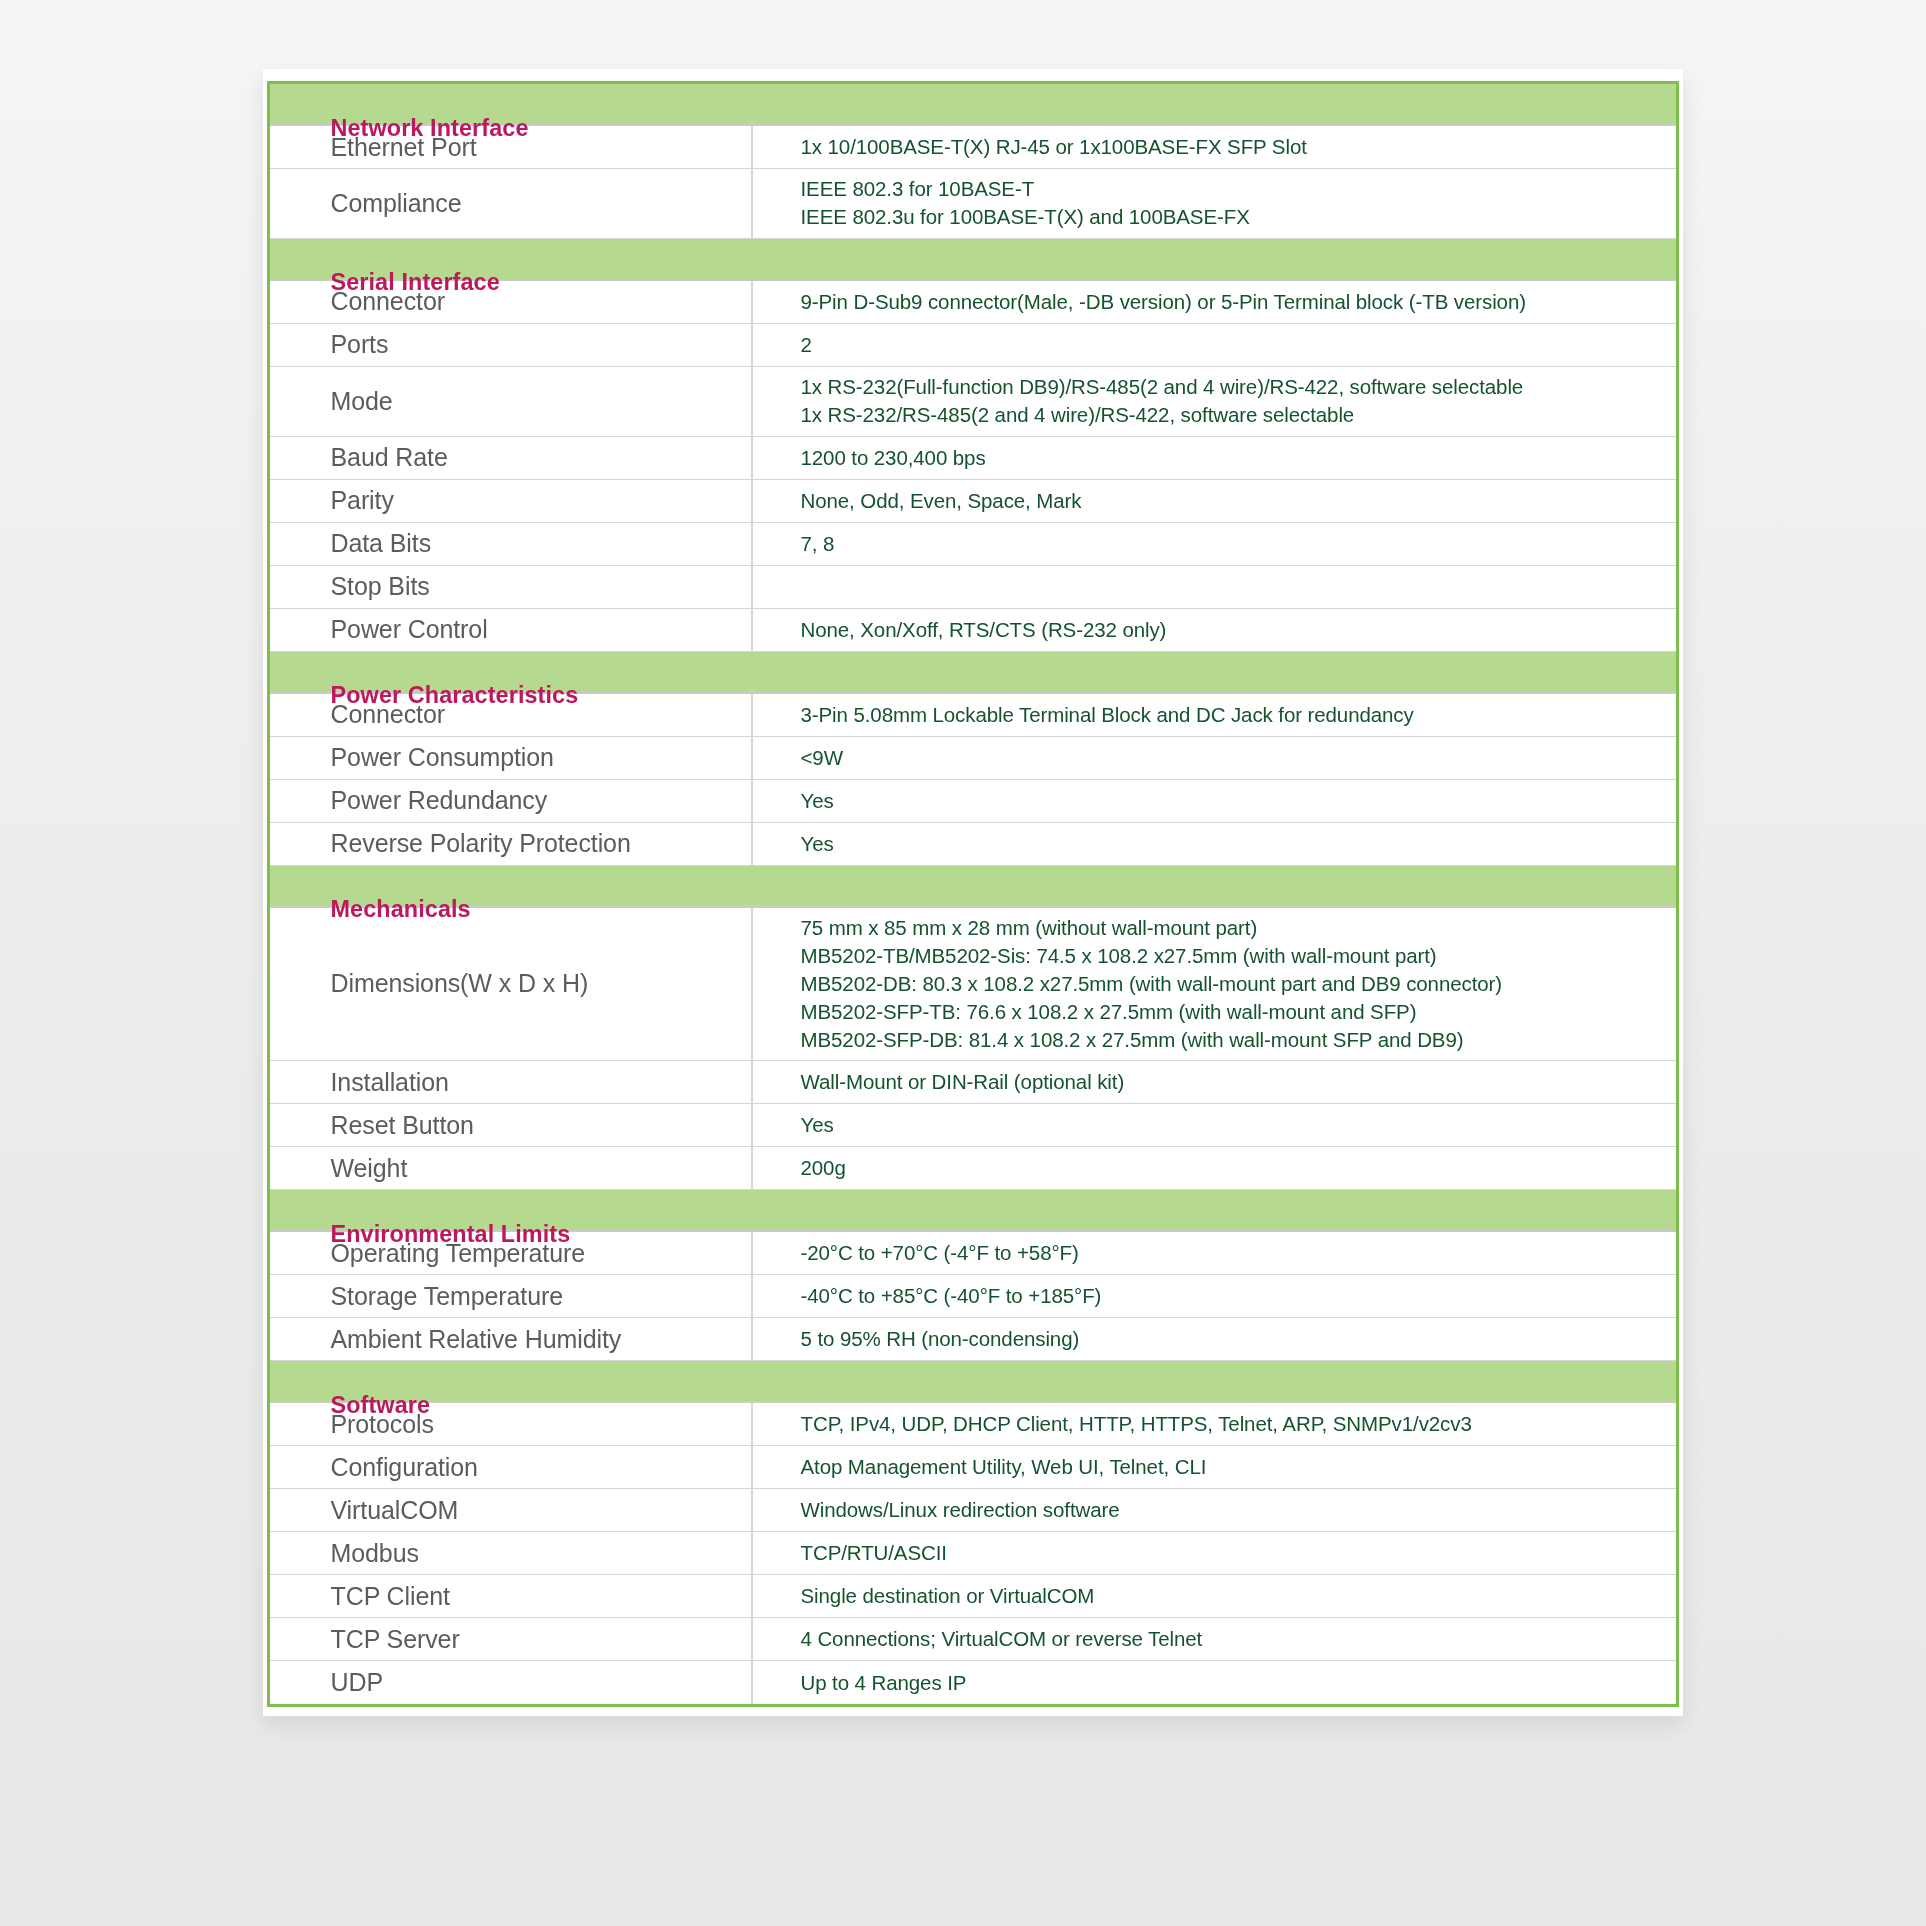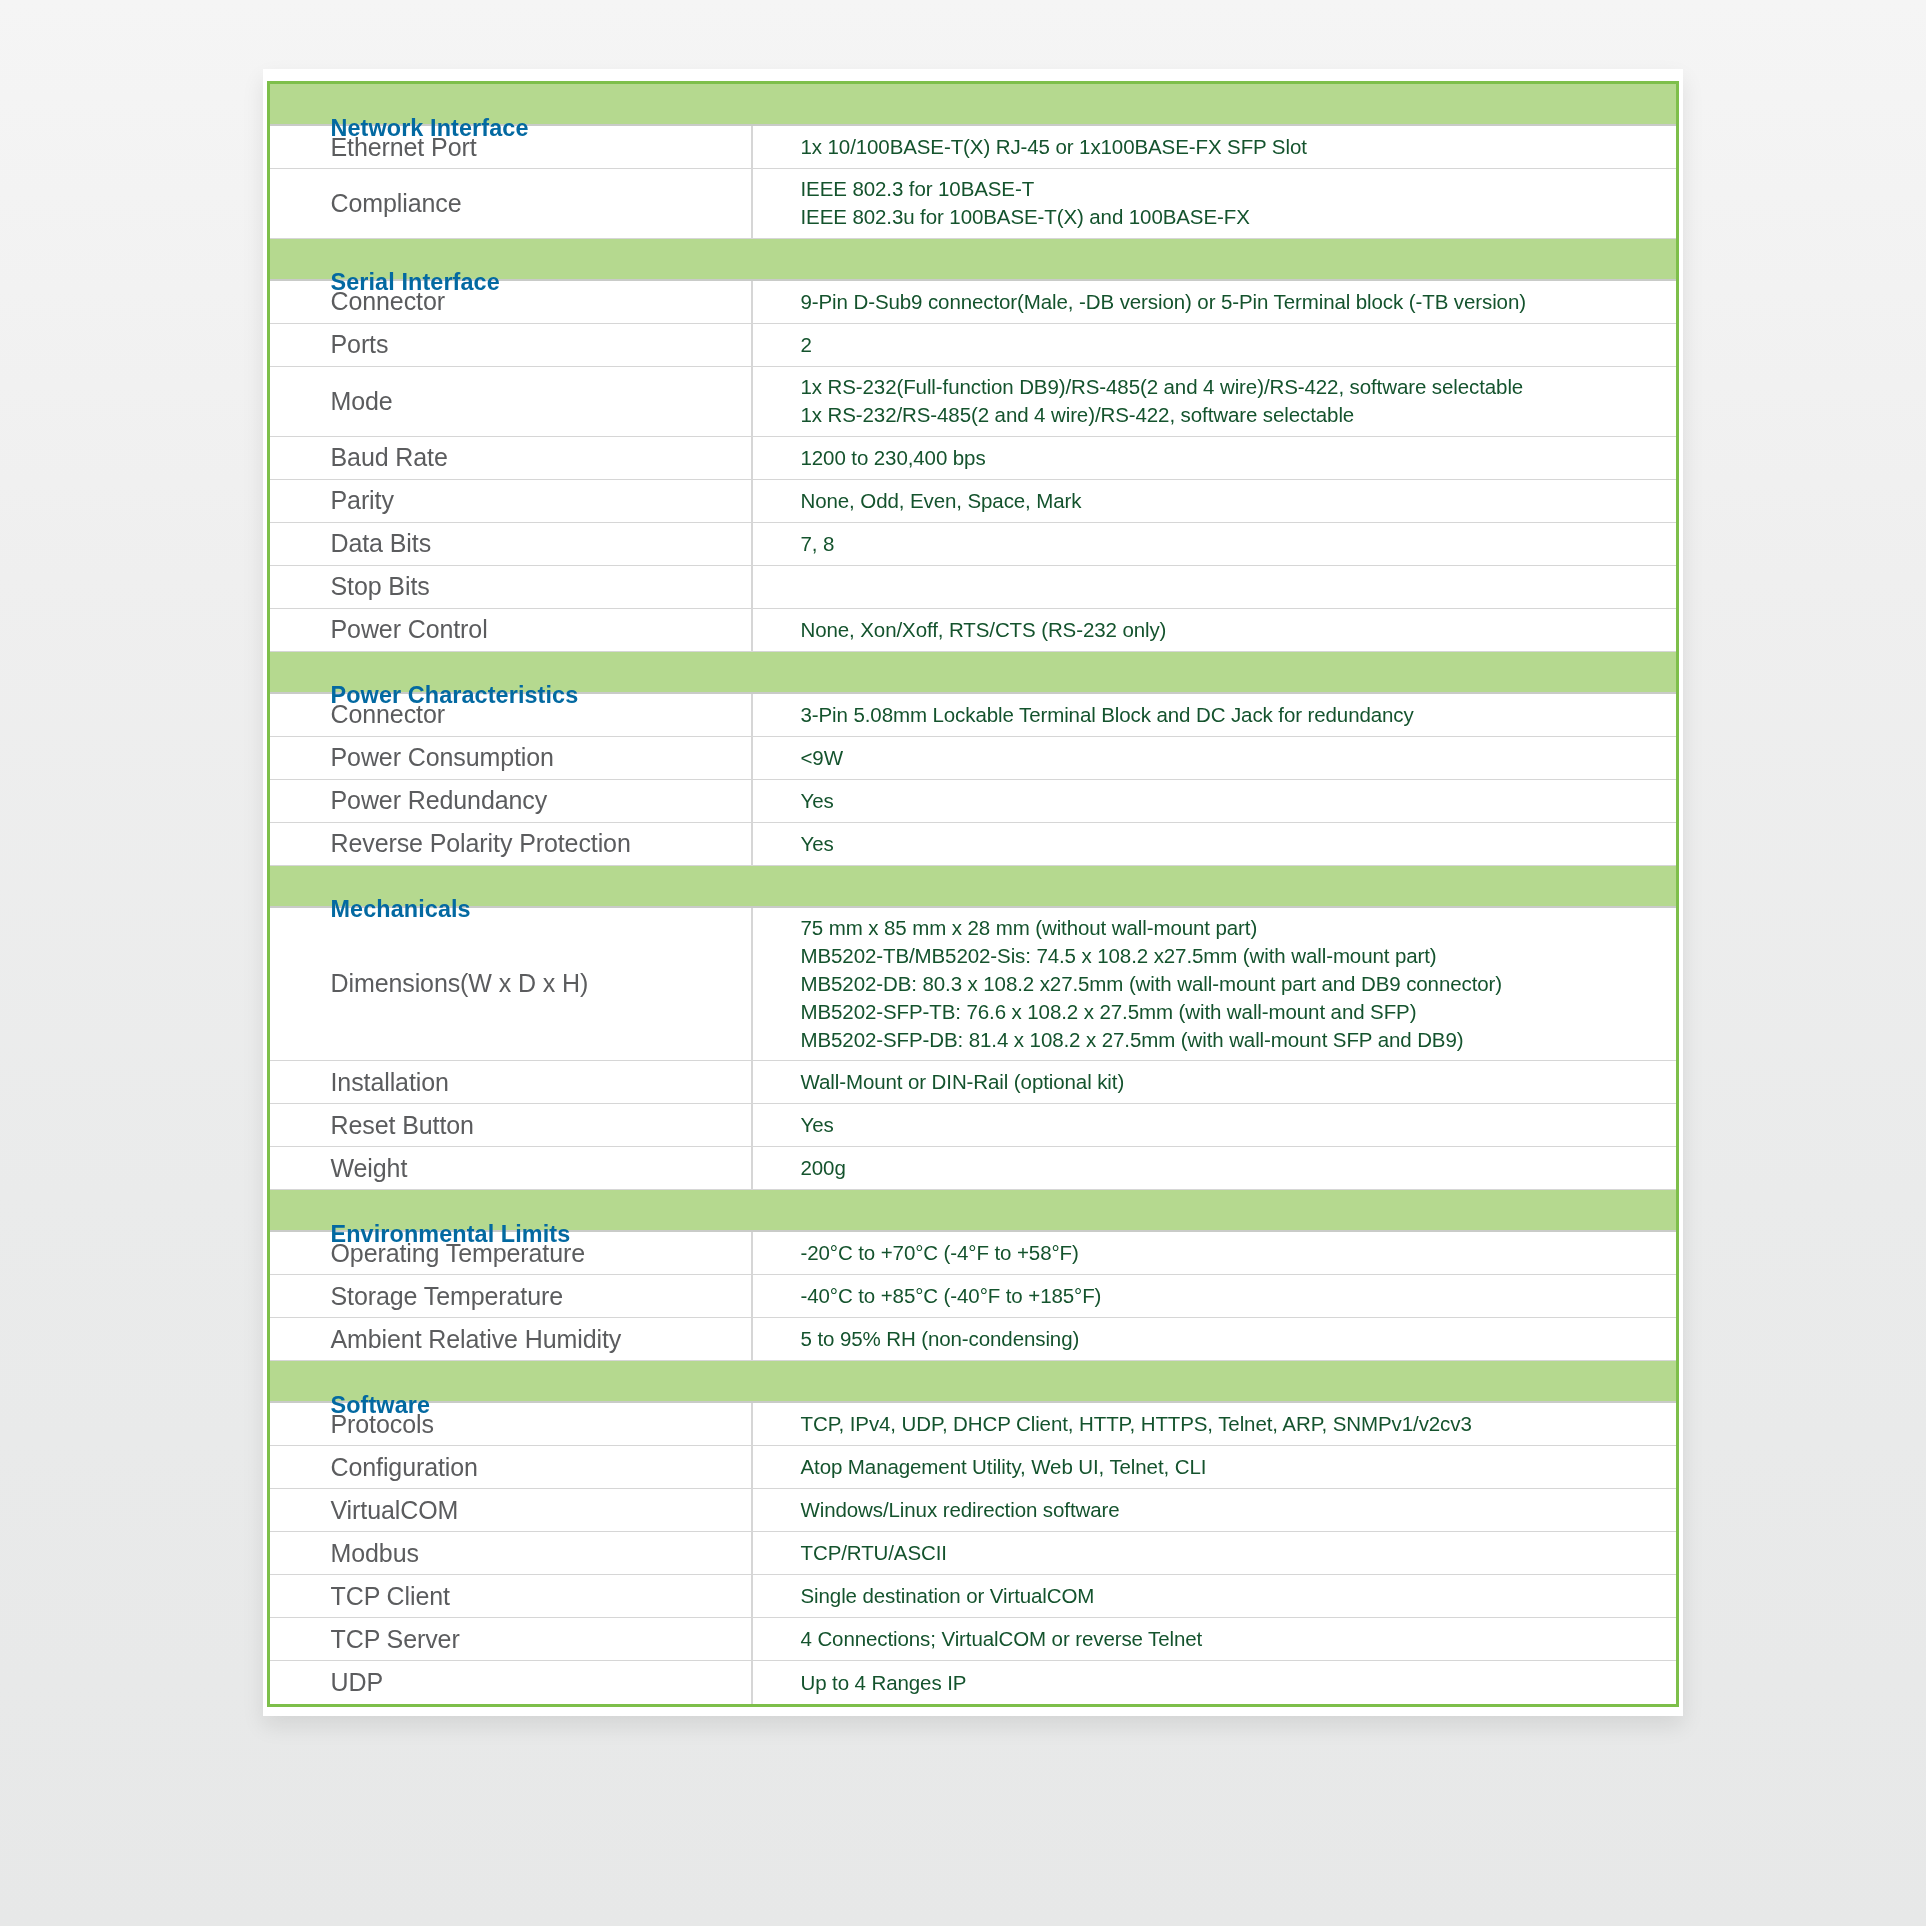--- a/index.html
+++ b/index.html
@@ -31,21 +31,21 @@
   .section-header {
     box-sizing: border-box;
     height: 42px;
     background: #b5d98f;
     border-bottom: 2.1px solid #c9cbc8;
     display: flex;
     align-items: center;
     padding-left: 61px;
   }
   .section-title {
-    color: #0369a1;
+    color: #be185d;
     font-size: 23.4px;
     font-weight: bold;
     letter-spacing: 0.1px;
     white-space: nowrap;
     margin-top: 48px;
   }
   .row {
     box-sizing: border-box;
     display: flex;
     align-items: stretch;

